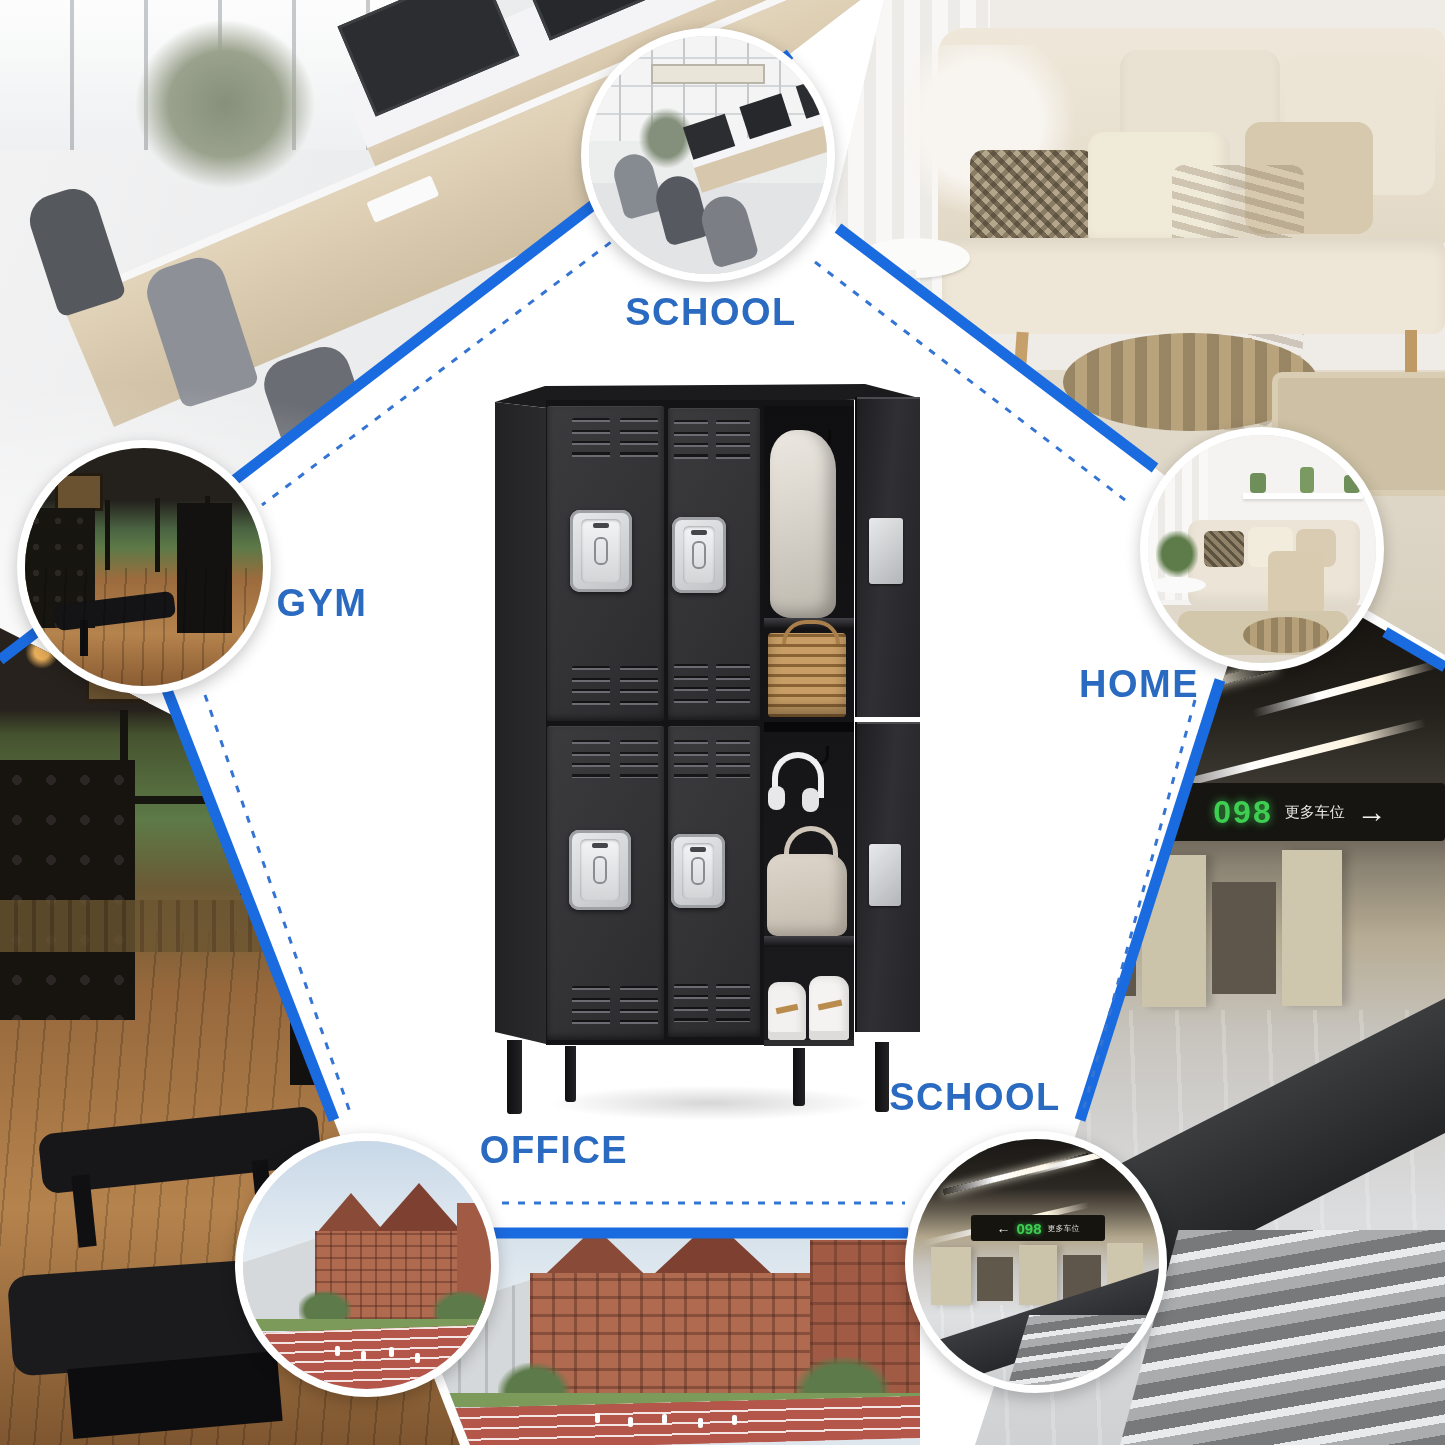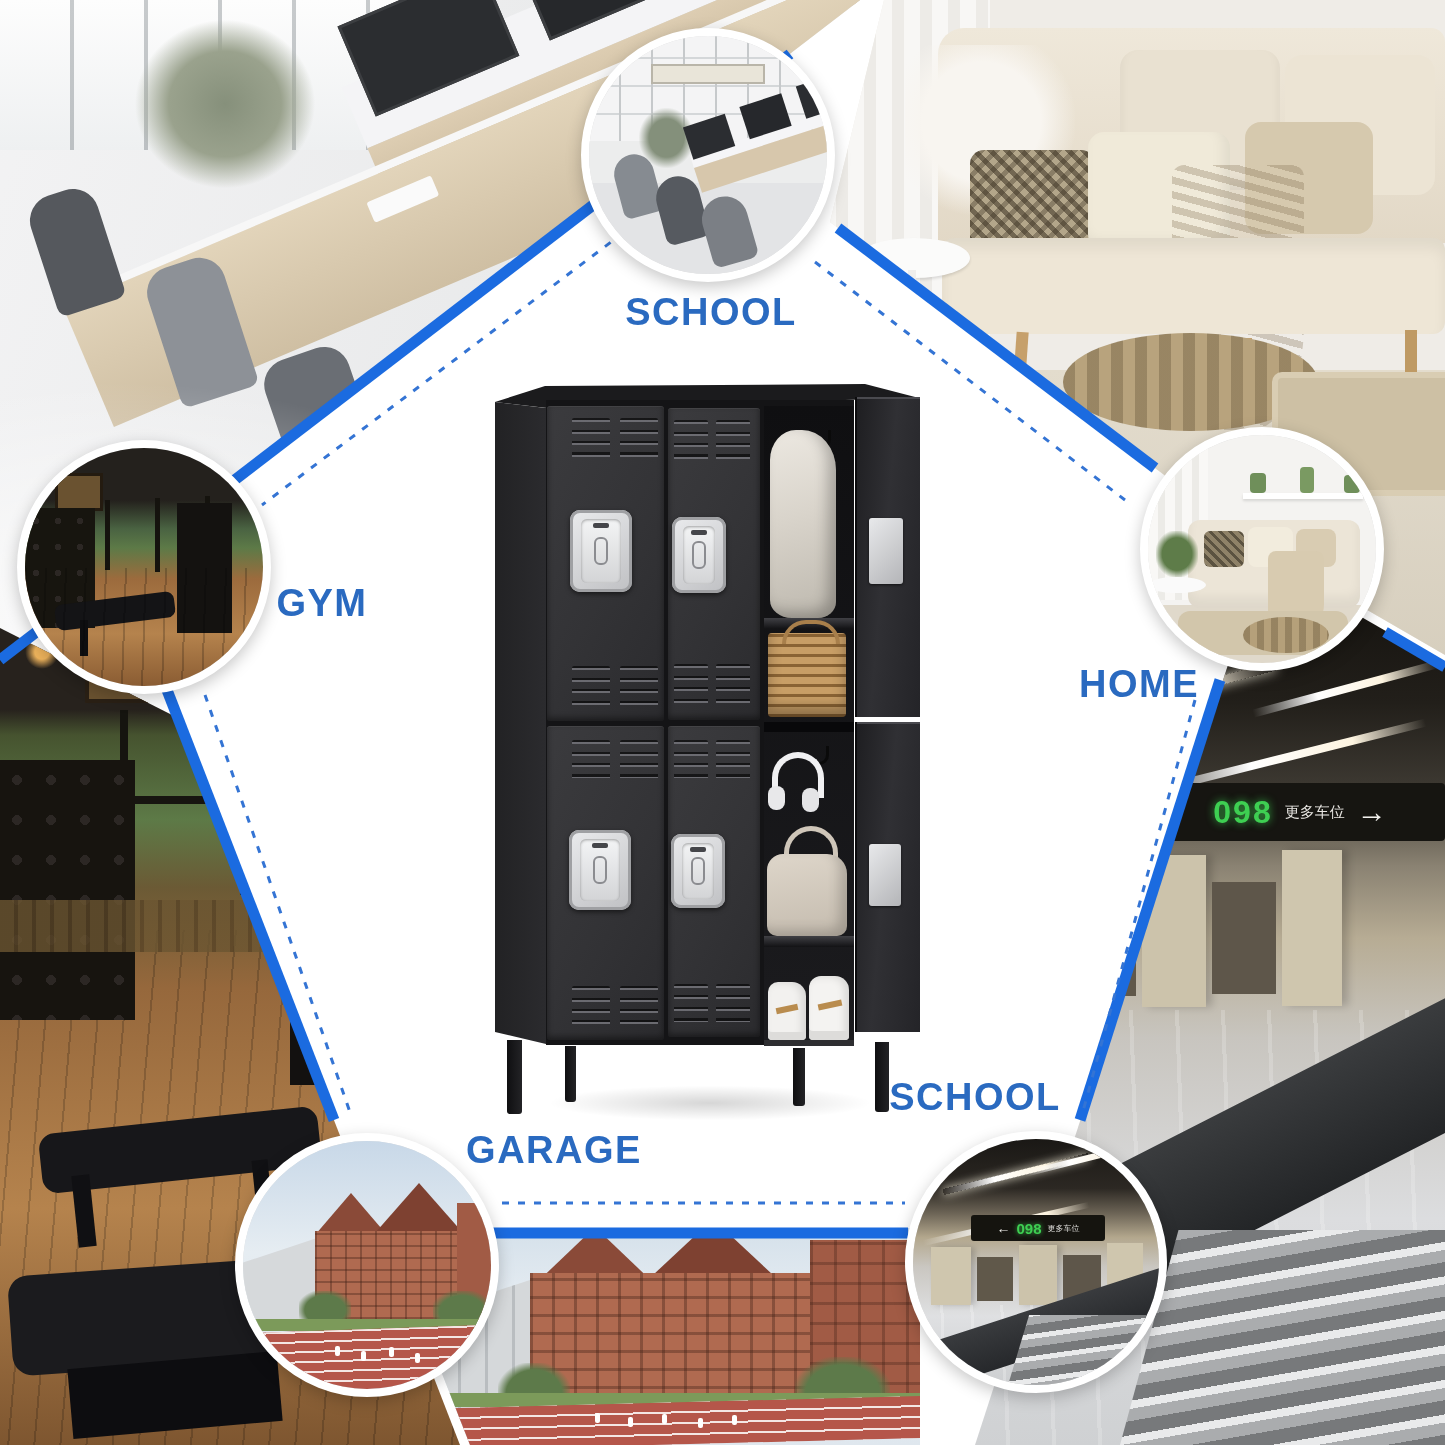--- a/index.html
+++ b/index.html
@@ -384,16 +384,16 @@
          background:repeating-linear-gradient(88deg,rgba(255,255,255,.4) 0 3px,transparent 3px 30px);opacity:.6;"></div>
     <div style="left:-30px;top:168px;width:320px;height:46px;transform:rotate(-18deg);background:linear-gradient(#393b3e,#26282b);border-radius:40px 0 0 0;"></div>
     <div style="left:95px;top:176px;width:151px;height:70px;
          clip-path:polygon(14% 0,100% 0,100% 100%,0 100%);
          background:repeating-linear-gradient(172deg,#e9eaeb 0 5px,#aaacae 5px 13px,#77797b 13px 22px);"></div>
   </div>
 
   <div class="label" style="left:711px;top:312px;">SCHOOL</div>
   <div class="label" style="left:322px;top:603px;">GYM</div>
   <div class="label" style="left:1139px;top:684px;">HOME</div>
-  <div class="label" style="left:554px;top:1150px;">GARAGE</div>
+  <div class="label" style="left:554px;top:1150px;">OFFICE</div>
   <div class="label" style="left:975px;top:1097px;">SCHOOL</div>
 
 </div>
 
 </body></html>

